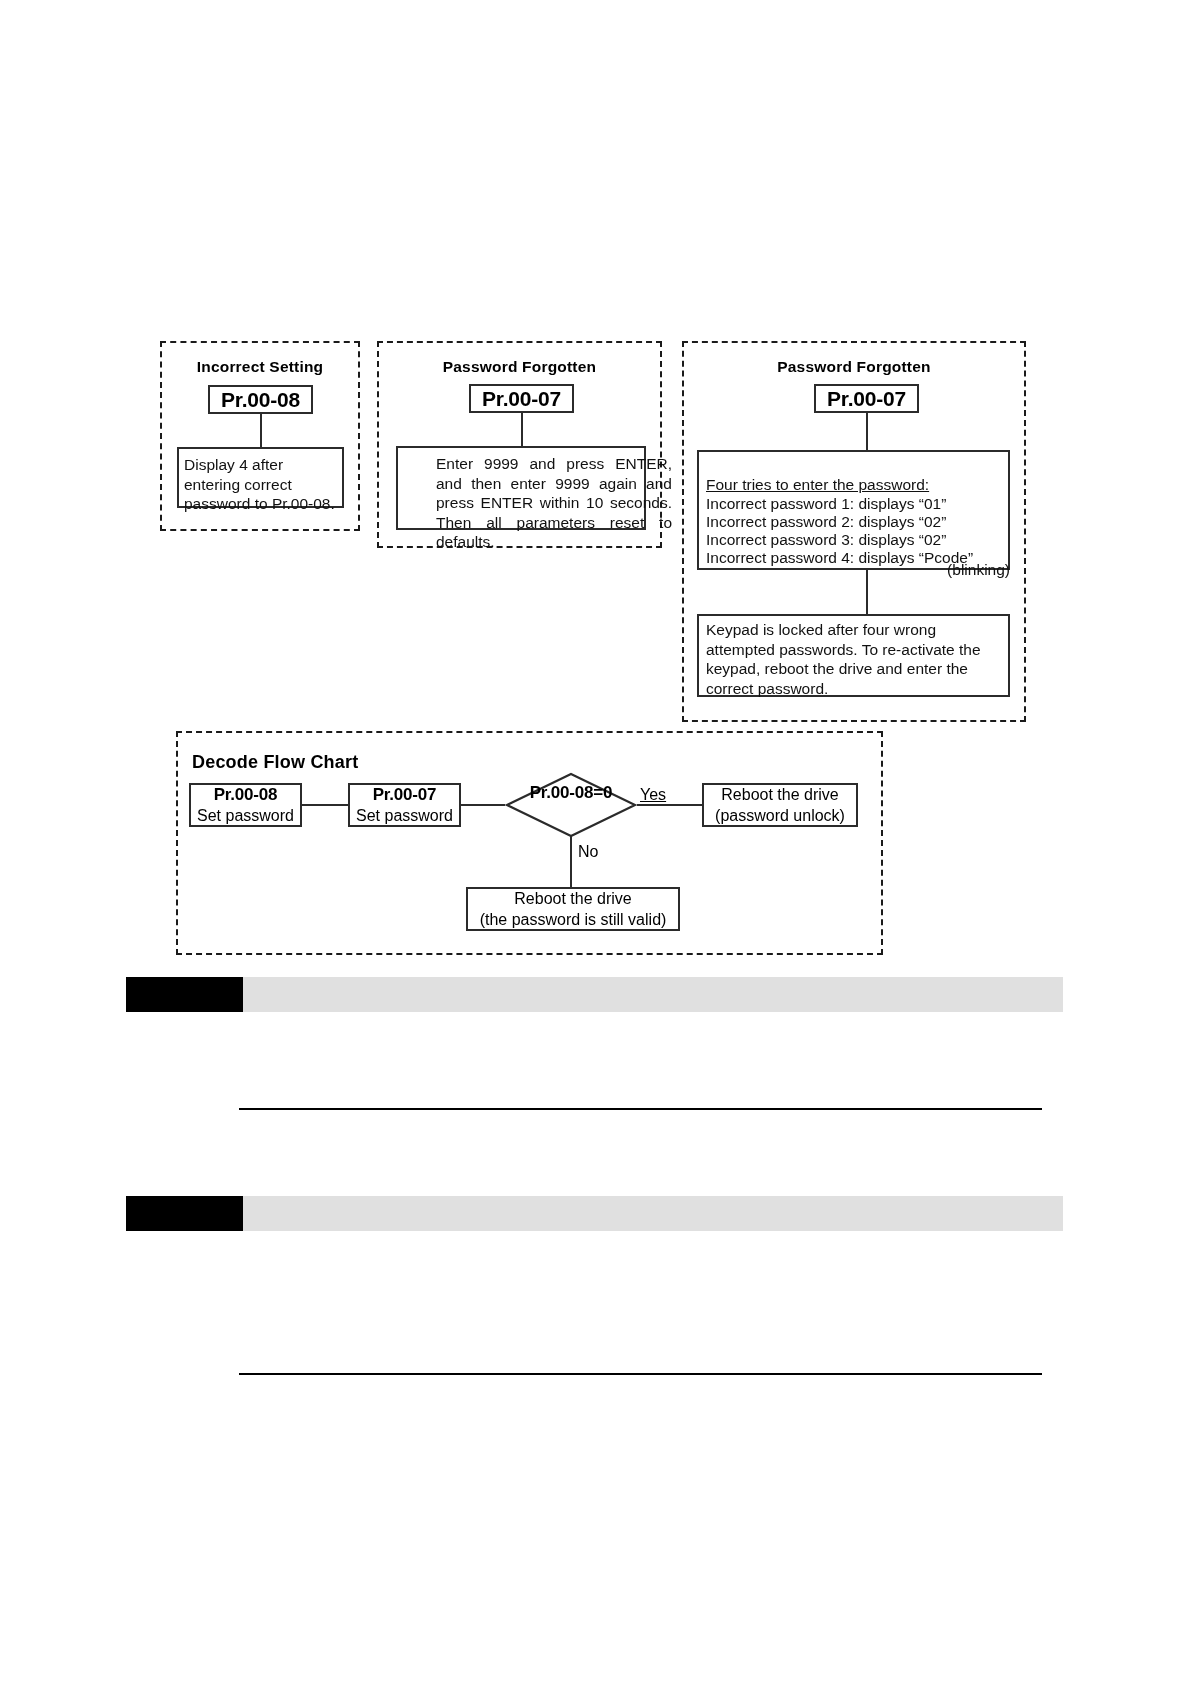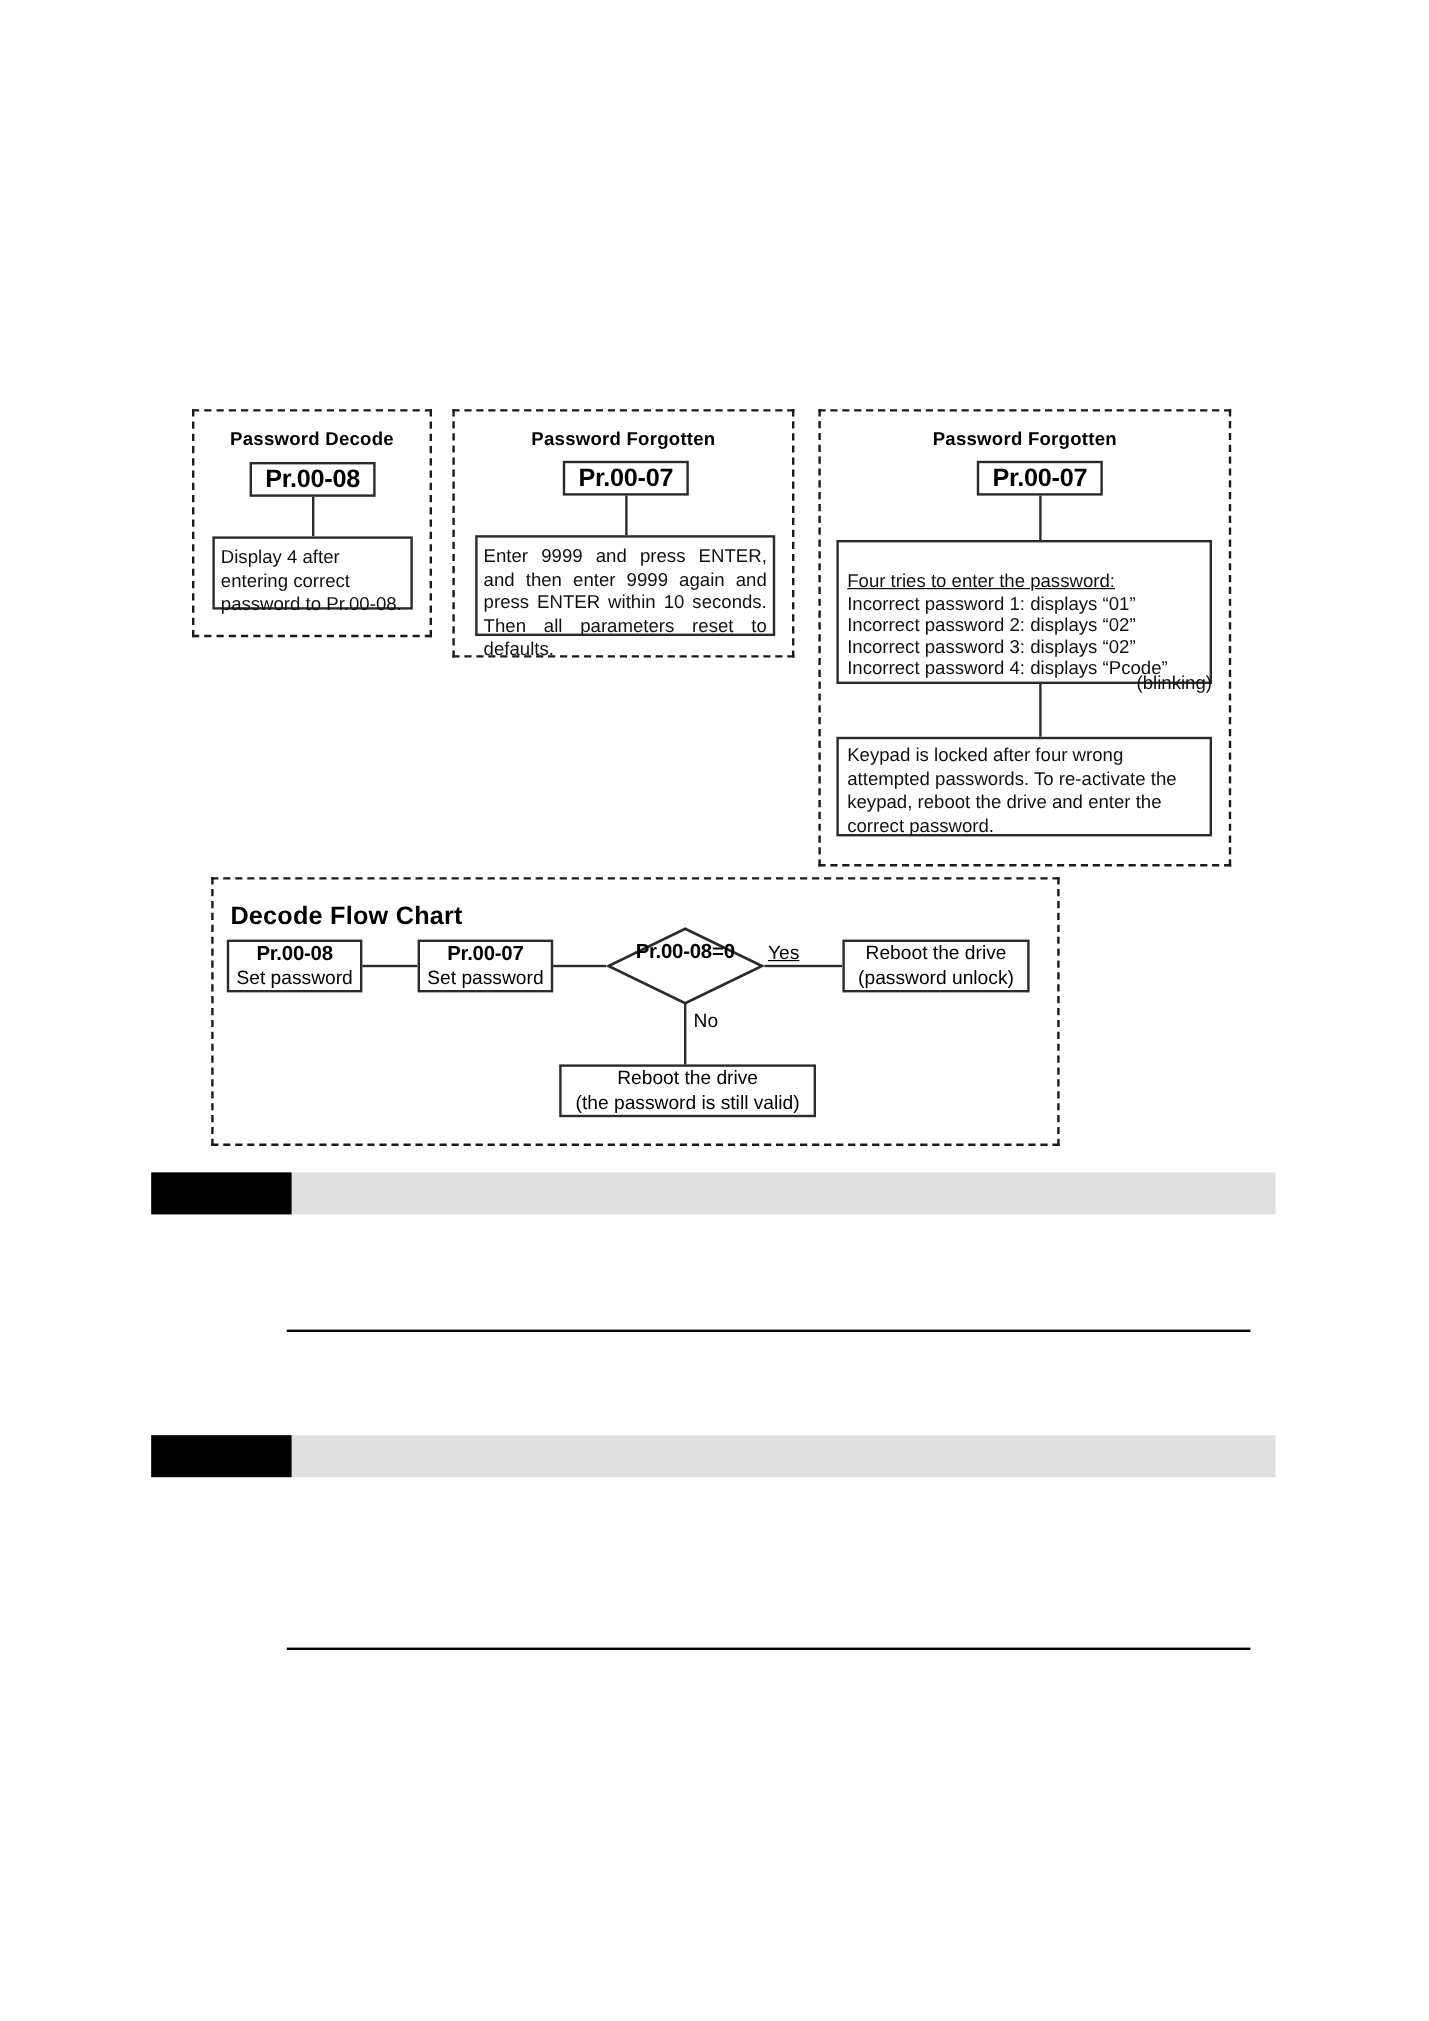--- a/index.html
+++ b/index.html
@@ -62,21 +62,21 @@
   .connector.h { height: 2px; }
 
   .body-text {
     position: absolute;
     box-sizing: border-box;
     font-size: 15.5px;
     line-height: 19.5px;
     color: #111111;
   }
 
-  .justify-text { text-align: justify; text-align-last: left; }
+  .justify-text { text-align: justify; text-align-last: left; margin-left: 33px; }
 
   
   .flow-box {
     position: absolute;
     box-sizing: border-box;
     border: 2px solid #2b2b2b;
     background: #ffffff;
     display: flex;
     flex-direction: column;
     align-items: center;
@@ -104,39 +104,39 @@
 
   .branch-label {
     position: absolute;
     font-size: 16px;
     white-space: nowrap;
   }
 
   .flow-title {
     position: absolute;
     font-weight: bold;
-    font-size: 21px;
+    font-size: 18px;
     letter-spacing: 0.2px;
     white-space: nowrap;
   }
 
   
   .bar-black { position: absolute; background: #000000; }
   .bar-grey  { position: absolute; background: #e0e0e0; }
   .rule      { position: absolute; background: #000000; height: 2px; }
 
   .nowrap { white-space: nowrap; }
   .ta-right { text-align: right; }
 </style>
 </head>
 <body>
 
 <div class="dashed-panel" style="left:160px; top:341px; width:200px; height:190px;">
 </div>
-<div class="panel-title" style="left:160px; top:358px; width:200px;">Password Decode</div>
+<div class="panel-title" style="left:160px; top:358px; width:200px;">Incorrect Setting</div>
 
 <div class="pr-box" style="left:208px; top:385px; width:105px; height:29px;">Pr.00-08</div>
 
 <div class="connector v" style="left:260px; top:414px; height:33px;"></div>
 
 <div class="solid-box" style="left:177px; top:447px; width:167px; height:61px;"></div>
 <div class="body-text" style="left:184px; top:455px; width:155px;">Display 4 after entering correct password to Pr.00-08.</div>
 
 <div class="dashed-panel" style="left:377px; top:341px; width:285px; height:207px;">
 </div>

